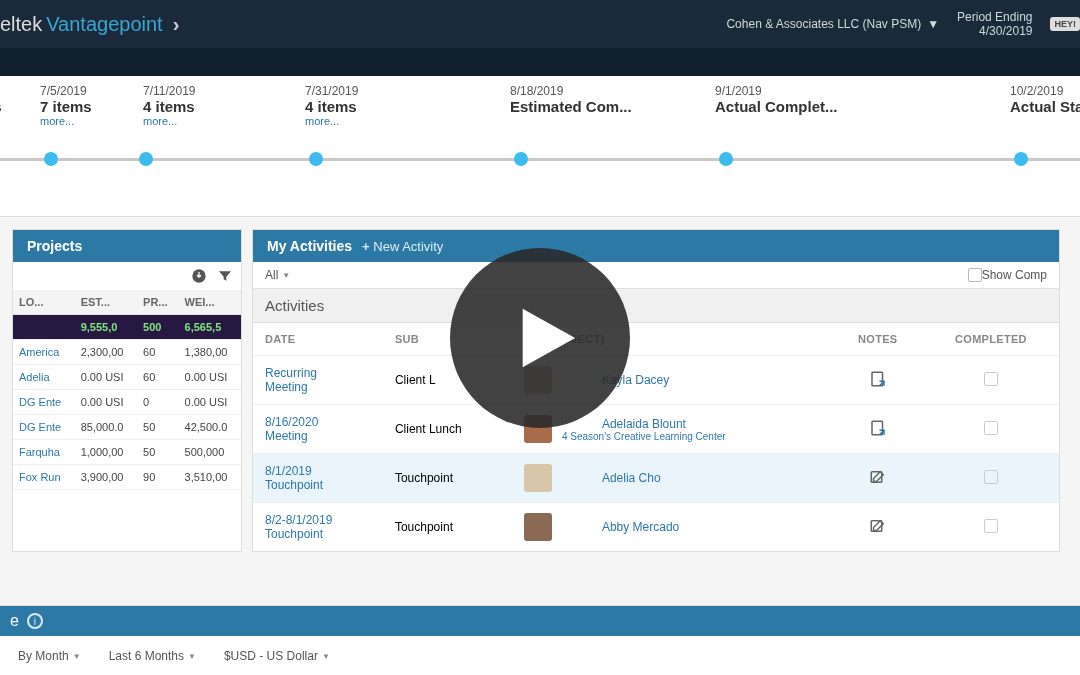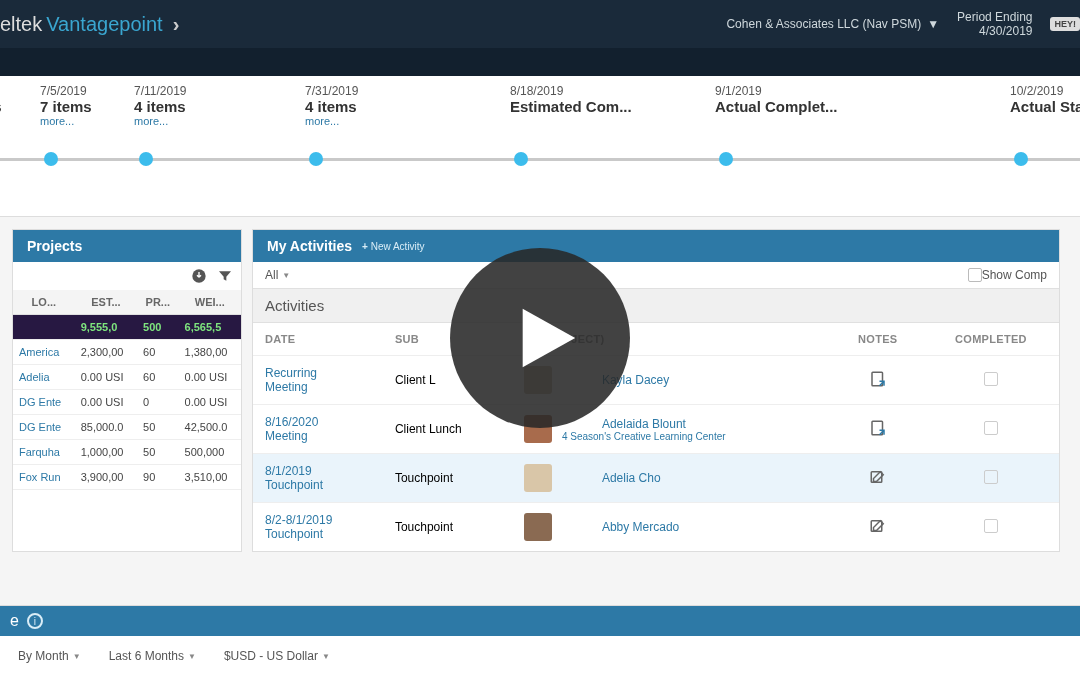--- a/index.html
+++ b/index.html
@@ -12,21 +12,21 @@
   .brand .name { color: #3aa6d0; font-weight: 300; }
   .brand .chev { color: #ccc; margin-left: 6px; font-weight: bold; }
   .topbar-right { margin-left: auto; display: flex; align-items: center; gap: 18px; font-size: 12px; color: #cfd8dc; }
   .company { display: flex; align-items: center; gap: 6px; cursor: pointer; }
   .period { text-align: right; line-height: 1.2; }
   .hey { background: #ddd; color: #444; font-size: 9px; font-weight: bold; padding: 2px 4px; border-radius: 3px; }
   .dark-strip { background: #12202e; height: 28px; }
 
   
   .section-header { background: #2d79a6; color: #fff; padding: 8px 14px; font-size: 14px; font-weight: 600; display: flex; align-items: center; gap: 10px; }
-  .section-header .add { color: #d9edf7; font-weight: 400; font-size: 10px; cursor: pointer; }
+  .section-header .add { color: #d9edf7; font-weight: 400; font-size: 13px; cursor: pointer; }
   .section-header .add .plus { font-weight: bold; }
 
   
   .milestones { background: #fff; border-bottom: 1px solid #ddd; }
   .timeline { position: relative; height: 140px; padding-top: 26px; }
   .timeline-line { position: absolute; top: 82px; left: 0; right: 0; height: 3px; background: #c9c9c9; }
   .ms-node { position: absolute; top: 8px; width: 130px; }
   .ms-date { font-size: 12px; color: #555; }
   .ms-label { font-size: 15px; font-weight: 700; color: #333; white-space: nowrap; overflow: hidden; text-overflow: ellipsis; max-width: 150px; }
   .ms-more { font-size: 11px; color: #2d79a6; cursor: pointer; }
@@ -36,21 +36,21 @@
   .panels { display: flex; gap: 10px; padding: 12px; }
   .panel { background: #fff; border: 1px solid #ddd; display: flex; flex-direction: column; }
   .projects-panel { width: 230px; }
   .activities-panel { flex: 1; margin-right: 8px; }
 
   .panel-tools { display: flex; justify-content: flex-end; padding: 6px 8px; gap: 10px; color: #555; }
   .panel-tools .ico { cursor: pointer; width: 16px; height: 16px; }
 
   
   table.projects { width: 100%; border-collapse: collapse; font-size: 11px; }
-  table.projects th { background: #f4f4f4; color: #666; text-align: center; padding: 6px 6px; font-weight: 600; border-bottom: 1px solid #e0e0e0; }
+  table.projects th { background: #f4f4f4; color: #666; text-align: left; padding: 6px 6px; font-weight: 600; border-bottom: 1px solid #e0e0e0; }
   table.projects td { padding: 6px 6px; border-bottom: 1px solid #eee; color: #444; white-space: nowrap; overflow: hidden; }
   table.projects td.link { color: #2d79a6; cursor: pointer; }
   tr.totals td { background: #271842; color: #7ee57e; font-weight: 700; }
   tr.totals td:first-child { color: #fff; }
 
   
   .act-toolbar { display: flex; align-items: center; padding: 6px 12px; font-size: 12px; color: #555; }
   .act-toolbar .spacer { flex: 1; }
   .act-toolbar .chk { width: 14px; height: 14px; border: 1px solid #bbb; border-radius: 2px; display: inline-block; }
   .act-subhdr { background: #f0f0f0; color: #555; padding: 8px 12px; font-size: 15px; font-weight: 400; border-top: 1px solid #e0e0e0; border-bottom: 1px solid #e0e0e0; }
@@ -110,21 +110,21 @@
         <div class="ms-date">19</div>
         <div class="ms-label">ms</div>
         <div class="ms-more">…</div>
       </div>
       <div class="ms-node" style="left: 40px;">
         <div class="ms-date">7/5/2019</div>
         <div class="ms-label">7 items</div>
         <div class="ms-more">more...</div>
       </div>
       <div class="ms-dot" style="left: 44px;"></div>
-      <div class="ms-node" style="left: 134px;">
+      <div class="ms-node" style="left: 143px;">
         <div class="ms-date">7/11/2019</div>
         <div class="ms-label">4 items</div>
         <div class="ms-more">more...</div>
       </div>
       <div class="ms-dot" style="left: 139px;"></div>
       <div class="ms-node" style="left: 305px;">
         <div class="ms-date">7/31/2019</div>
         <div class="ms-label">4 items</div>
         <div class="ms-more">more...</div>
       </div>

